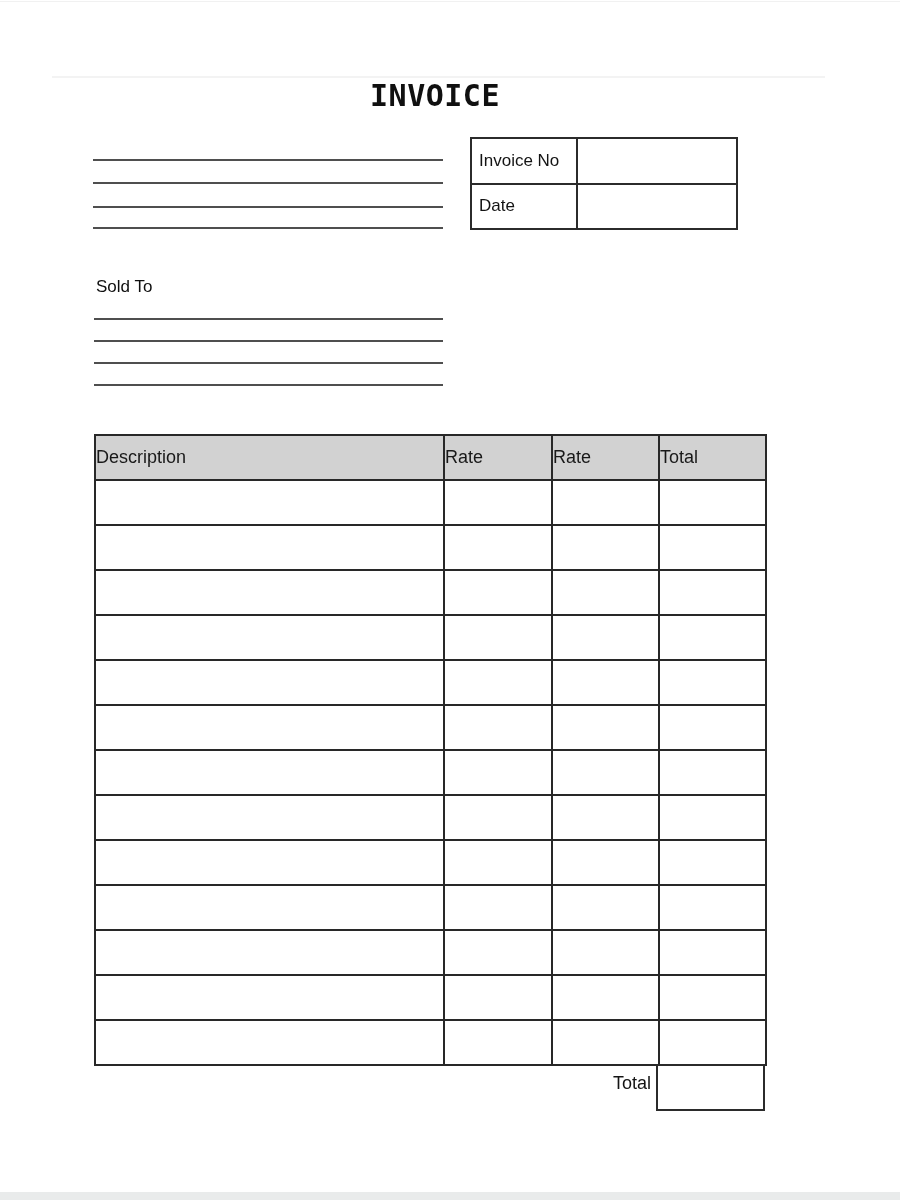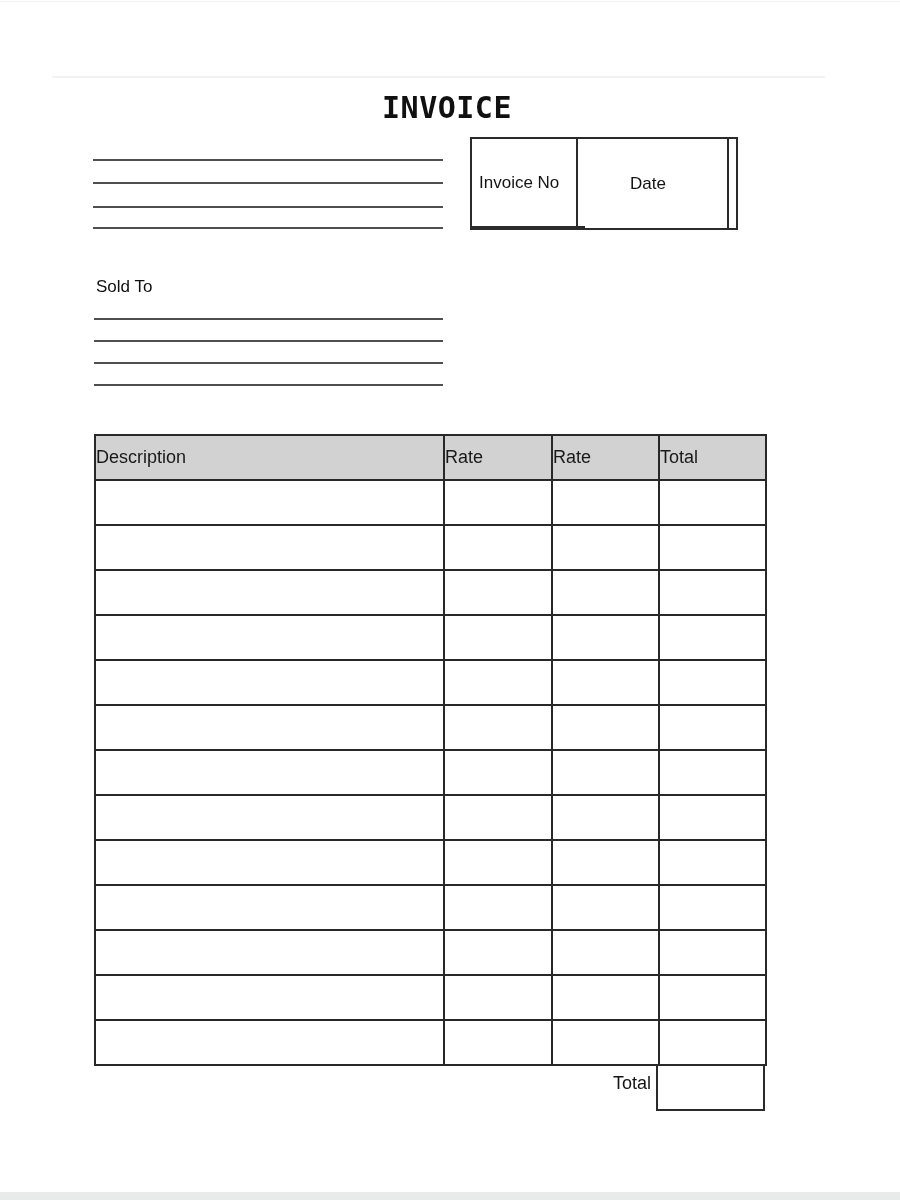--- a/index.html
+++ b/index.html
@@ -14,21 +14,21 @@
   .top-hairline{
     position:absolute;top:1px;left:0;width:900px;height:1px;background:#f1f1f1;
   }
   .page-divider{
     position:absolute;top:76px;left:52px;width:773px;height:2px;background:#f3f3f3;
   }
   .bottom-strip{
     position:absolute;top:1192px;left:0;width:900px;height:8px;background:#e9ebeb;
   }
   .title{
-    position:absolute;top:74px;left:0;width:862px;margin:16px;
+    position:absolute;top:74px;left:0;width:862px;margin:4px;
     text-align:center;
     font-family:"DejaVu Sans Mono", monospace;
     font-weight:700;
     font-size:30px;
     letter-spacing:0.5px;
     color:#101010;
   }
   .fill-line{
     position:absolute;height:2px;background:#4f4f4f;
   }
@@ -39,26 +39,26 @@
   .addr-4{top:227px;left:93px;width:350px;}
   
   .sold-1{top:318px;left:94px;width:349px;}
   .sold-2{top:340px;left:94px;width:349px;}
   .sold-3{top:362px;left:94px;width:349px;}
   .sold-4{top:384px;left:94px;width:349px;}
 
   .meta-box{
     position:absolute;top:137px;left:470px;width:268px;height:93px;
     border:2px solid #2b2b2b;box-sizing:border-box;
-    display:flex;flex-direction:row;
+    display:flex;flex-direction:column;
   }
   .meta-row{
     flex:1;display:flex;border-bottom:2px solid #2b2b2b;
   }
-  .meta-row.last{border-bottom:none;margin-left:38px;}
+  .meta-row.last{border-bottom:none;}
   .meta-label{
     width:106px;box-sizing:border-box;border-right:2px solid #2b2b2b;
     display:flex;align-items:center;padding-left:7px;
     font-size:17px;color:#141414;
   }
   .meta-value{flex:1;}
 
   .sold-to{
     position:absolute;top:277px;left:96px;
     font-size:17px;font-weight:normal;color:#0f0f0f;

